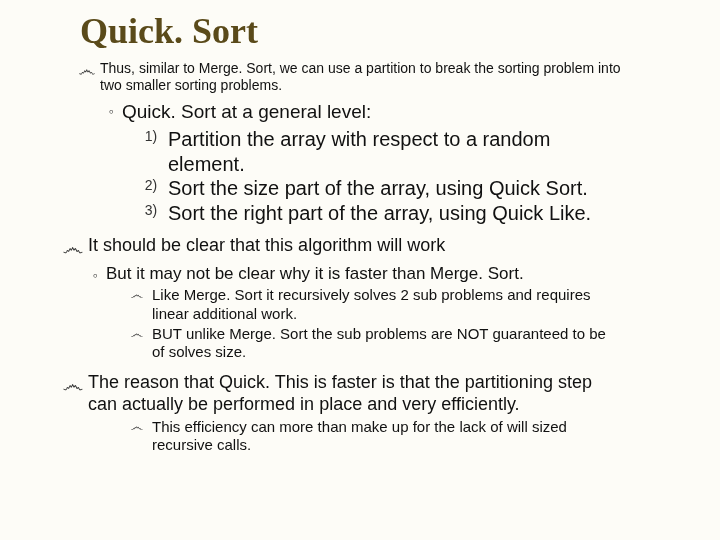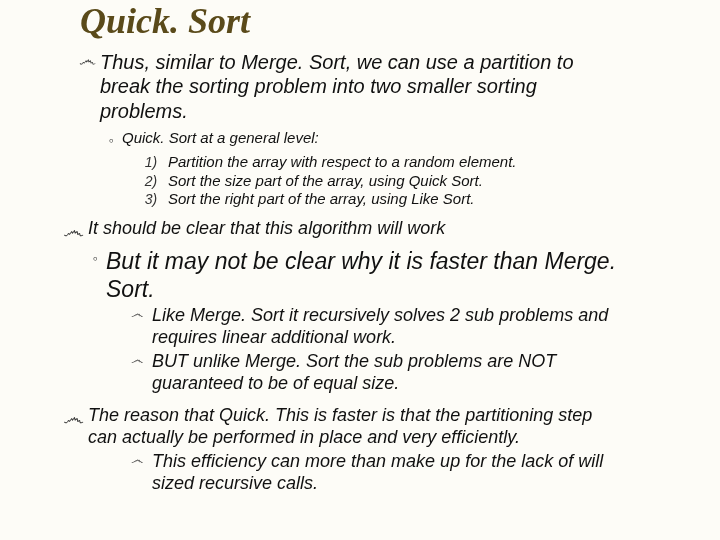--- a/index.html
+++ b/index.html
@@ -9,23 +9,22 @@
     height: 540px;
     background: #fdfcf7;
     font-family: Arial, Helvetica, sans-serif;
     color: #111;
     overflow: hidden;
   }
   .slide {
     box-sizing: border-box;
     width: 644px;
     height: 540px;
-    padding: 0 22px 10px 22px;
+    padding: 10px 22px 10px 22px;
     position: relative;
-    font-style: italic;
   }
   .title {
     font-family: Georgia, 'Times New Roman', serif;
     font-size: 36px;
     font-weight: bold;
     color: #5a4a1a;
     margin: 0 0 8px 58px;
   }
   .row {
     display: flex;
@@ -35,39 +34,39 @@
   .bullet-col {
     flex: 0 0 auto;
     text-align: center;
   }
   .txt {
     flex: 1 1 auto;
   }
   
   .l1 { margin-left: 52px; margin-top: 4px; margin-bottom: 4px; font-size: 18px; }
   .l1 > .bullet-col { width: 26px; font-size: 18px; color: #333; }
-  .l1 > .txt { font-size: 20px; }
+  .l1 > .txt { font-size: 14px; }
   .l1b { margin-left: 36px; font-size: 22px; margin-top: 10px; margin-bottom: 2px; }
   .l1b > .bullet-col { width: 30px; font-size: 22px; color: #333; }
   .l1b > .txt { font-size: 18px; }
   
   .l2 { margin-left: 78px; font-size: 19px; margin-top: 6px; margin-bottom: 4px; }
   .l2 > .bullet-col { width: 22px; font-size: 14px; color: #444; padding-top: 3px; }
-  .l2 > .txt { font-size: 15px; }
+  .l2 > .txt { font-size: 19px; }
   .l2b { margin-left: 62px; font-size: 19px; margin-top: 2px; margin-bottom: 2px; }
   .l2b > .bullet-col { width: 22px; font-size: 14px; color: #444; padding-top: 3px; }
-  .l2b > .txt { font-size: 23px; }
+  .l2b > .txt { font-size: 17px; }
   
   .l3 { margin-left: 112px; font-size: 16px; margin-top: 0; margin-bottom: 0; }
   .l3 > .bullet-col { width: 34px; font-size: 14px; color: #333; padding-top: 1px; }
-  .l3 > .txt { font-size: 15px; }
+  .l3 > .txt { font-size: 20px; }
   
   .l3s { margin-left: 100px; font-size: 15px; margin-top: 2px; margin-bottom: 2px; }
   .l3s > .bullet-col { width: 30px; font-size: 13px; color: #333; padding-top: 1px; }
-  .l3s > .txt { font-size: 18px; }
+  .l3s > .txt { font-size: 15px; }
 </style>
 </head>
 <body>
 
 <div class="slide">
 
   <div class="title">Quick. Sort</div>
 
   <div class="row l1">
     <div class="bullet-col">෴</div>
@@ -82,40 +81,40 @@
   <div class="row l3">
     <div class="bullet-col">1)</div>
     <div class="txt">Partition the array with respect to a random element.</div>
   </div>
   <div class="row l3">
     <div class="bullet-col">2)</div>
     <div class="txt">Sort the size part of the array, using Quick Sort.</div>
   </div>
   <div class="row l3">
     <div class="bullet-col">3)</div>
-    <div class="txt">Sort the right part of the array, using Like Sort.</div>
+    <div class="txt">Sort the right part of the array, using Quick Like.</div>
   </div>
 
   <div class="row l1b">
     <div class="bullet-col">෴</div>
     <div class="txt">It should be clear that this algorithm will work</div>
   </div>
 
   <div class="row l2b">
     <div class="bullet-col">◦</div>
     <div class="txt">But it may not be clear why it is faster than Merge. Sort.</div>
   </div>
 
   <div class="row l3s">
     <div class="bullet-col">෴</div>
     <div class="txt">Like Merge. Sort it recursively solves 2 sub problems and requires linear additional work.</div>
   </div>
   <div class="row l3s">
     <div class="bullet-col">෴</div>
-    <div class="txt">BUT unlike Merge. Sort the sub problems are NOT guaranteed to be of equal size.</div>
+    <div class="txt">BUT unlike Merge. Sort the sub problems are NOT guaranteed to be of solves size.</div>
   </div>
 
   <div class="row l1b">
     <div class="bullet-col">෴</div>
     <div class="txt">The reason that Quick. This is faster is that the partitioning step can actually be performed in place and very efficiently.</div>
   </div>
 
   <div class="row l3s">
     <div class="bullet-col">෴</div>
     <div class="txt">This efficiency can more than make up for the lack of will sized recursive calls.</div>

